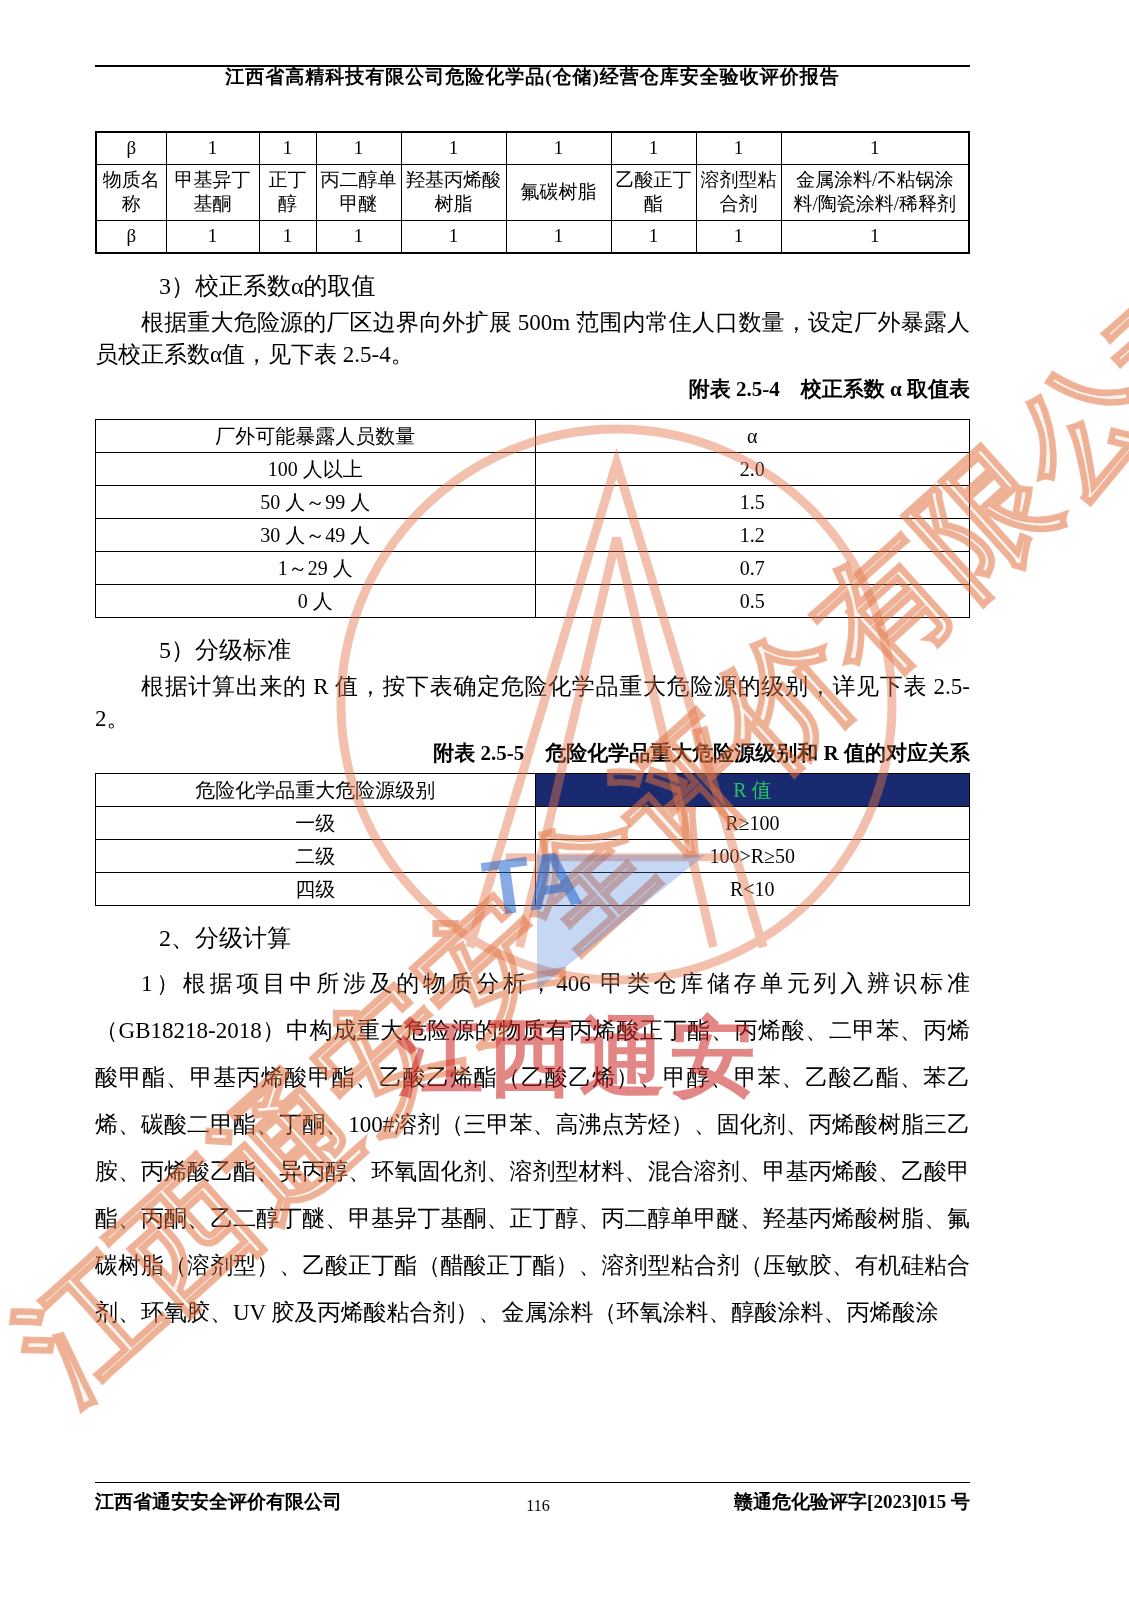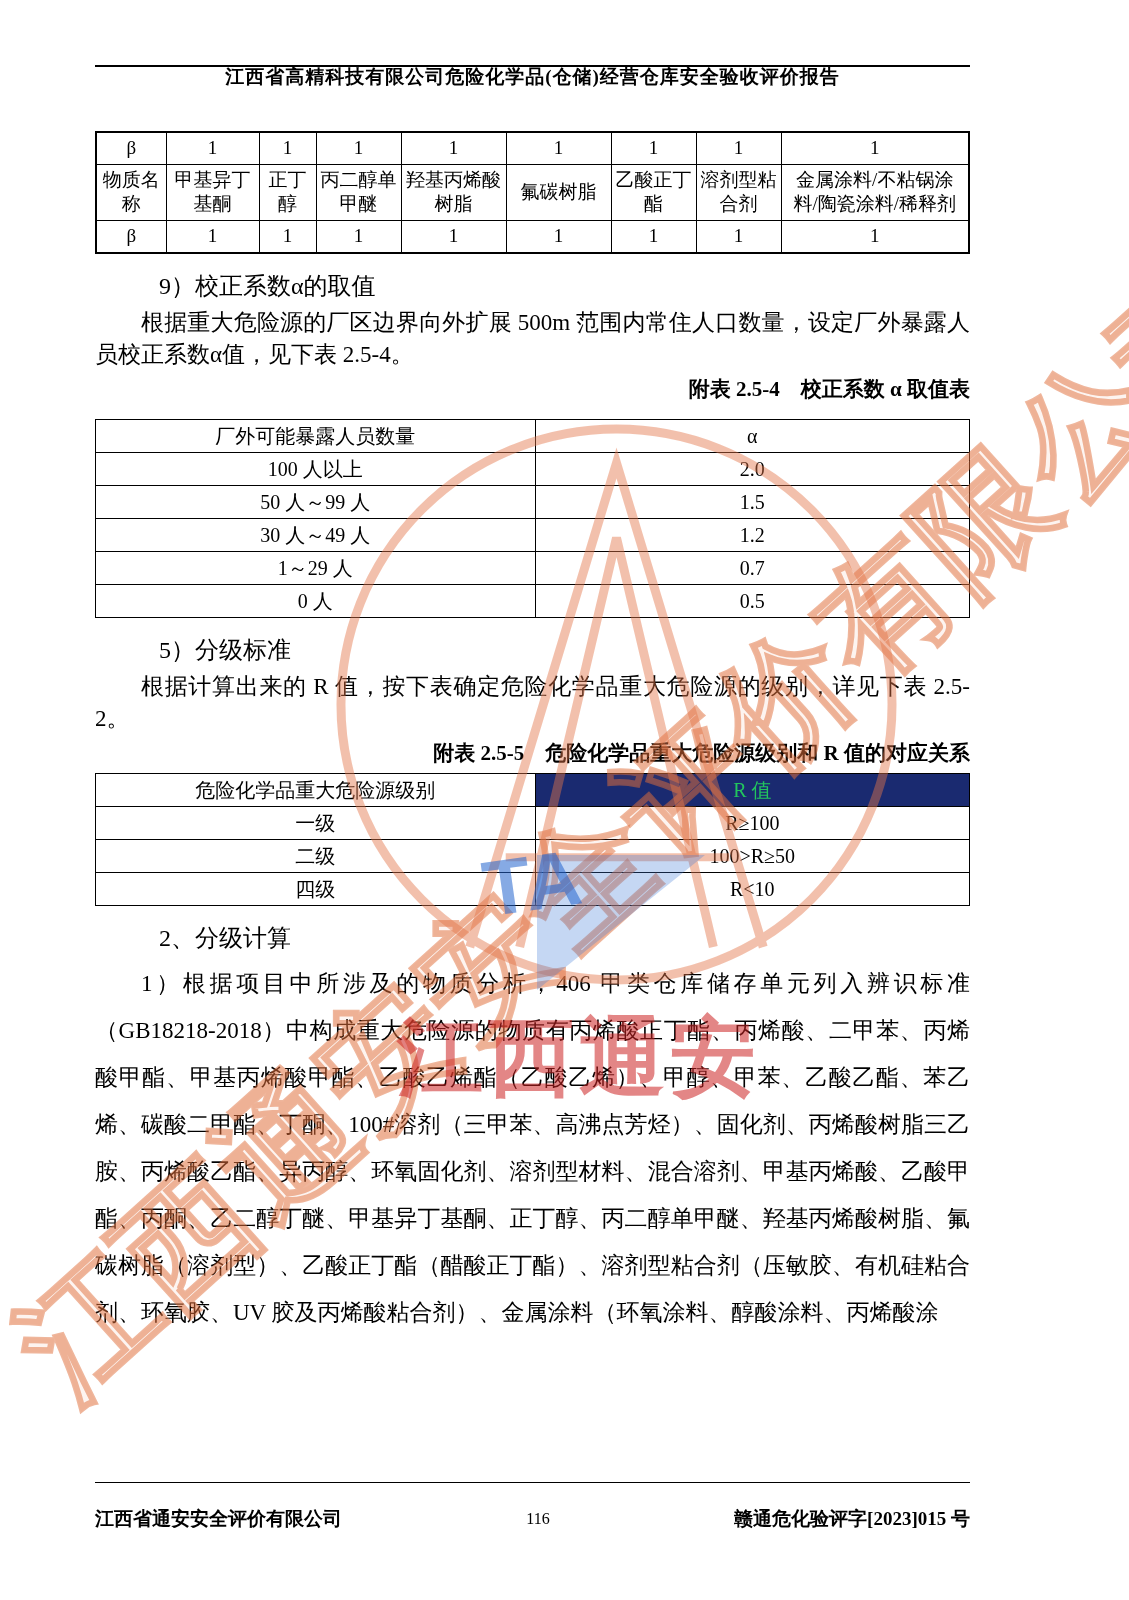--- a/index.html
+++ b/index.html
@@ -10,22 +10,22 @@
     font-family:"Liberation Serif","DejaVu Serif",serif;
   }
   
   .header {
     position:absolute; left:95px; top:0; width:875px; height:67px;
     border-bottom:2px solid #000; text-align:center; padding-top:64px;
     font-size:19px; font-weight:bold; letter-spacing:1px; z-index:2;
   }
   .footer {
     position:absolute; left:95px; top:1482px; width:875px;
-    border-top:1.5px solid #000; padding-top:23px;
-    display:flex; justify-content:space-between; align-items:center;
+    border-top:1.5px solid #000; padding-top:6px;
+    display:flex; justify-content:space-between; align-items:flex-end;
     font-size:18px; z-index:2;
   }
   .footer .f-left, .footer .f-right { font-weight:bold; font-size:19px; }
   .footer .f-page { font-size:16px; }
   
   .content { position:absolute; left:95px; top:95px; width:875px; z-index:1; }
   table.tbl {
     width:100%; border-collapse:collapse; table-layout:fixed;
     font-size:19px;
   }
@@ -143,21 +143,21 @@
             <td>1</td>
             <td>1</td>
             <td>1</td>
             <td>1</td>
             <td>1</td>
             <td>1</td>
           </tr>
         </tbody>
     </table>
 
-    <div class="h-item">9）校正系数α的取值</div>
+    <div class="h-item">3）校正系数α的取值</div>
     <p class="para">根据重大危险源的厂区边界向外扩展 500m 范围内常住人口数量，设定厂外暴露人员校正系数α值，见下表 2.5-4。</p>
     <div class="caption">附表 2.5-4　校正系数 α 取值表</div>
 
     <table class="tbl alpha-tbl">
       <colgroup>
           <col style="width:50.3%">
           <col>
         </colgroup>
       <tbody>
           <tr>

